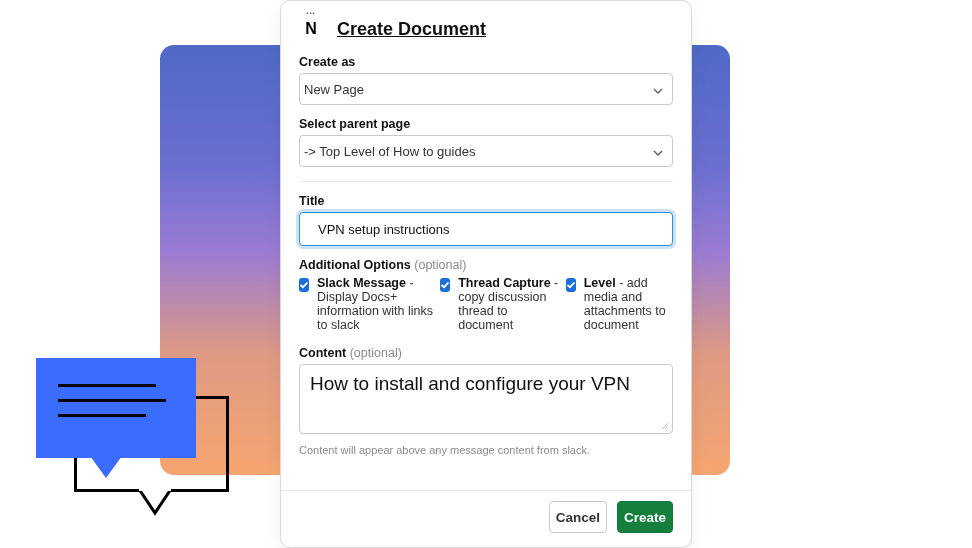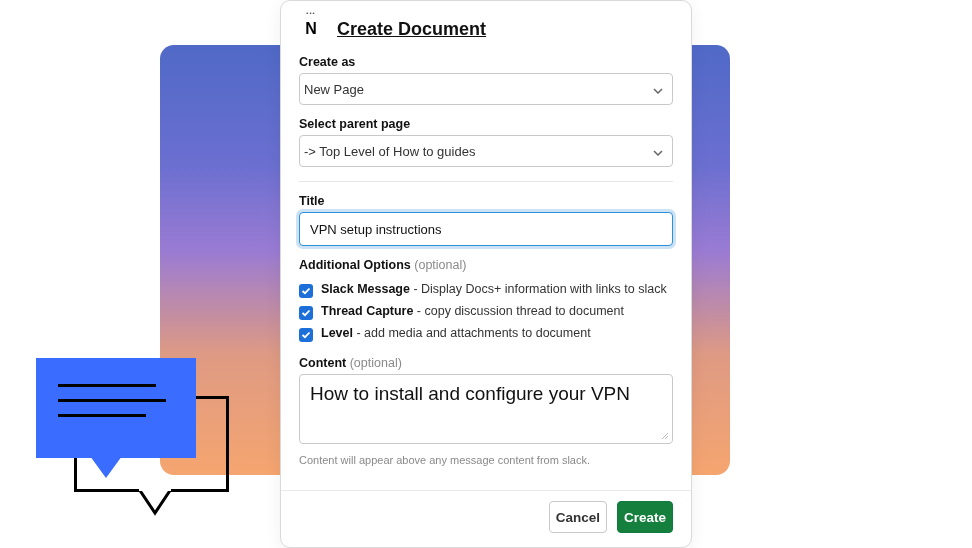--- a/index.html
+++ b/index.html
@@ -140,33 +140,32 @@
       transform: translateY(-50%);
       pointer-events: none;
     }
     .hr { height:1px; background:#e6e6e6; margin: 2px 0 12px 0; }
 
     .input {
       width: 100%;
       height: 34px;
       border: 1px solid #c9c9c9;
       border-radius: 4px;
-      padding: 0 10px;
+      padding: 0 18px;
       font-size: 13px;
       color: #111;
     }
     .input.focus-ring {
       border: 1px solid #2f8fd8;
       box-shadow: 0 0 0 3px rgba(47,143,216,0.25);
       outline: none;
     }
 
     .options {
-      display: flex; flex-direction: column; gap: 6px;
-      margin-top: 6px;
+      display: flex; flex-direction: row; gap: 6px;
       margin-bottom: 14px;
     }
     .opt-row { display:flex; align-items:flex-start; gap:8px; }
     .checkbox {
       width: 14px; height: 14px;
       border-radius: 3px;
       background: #1c6fd8;
       margin-top: 2px;
       display:flex; align-items:center; justify-content:center;
       color:#fff;

